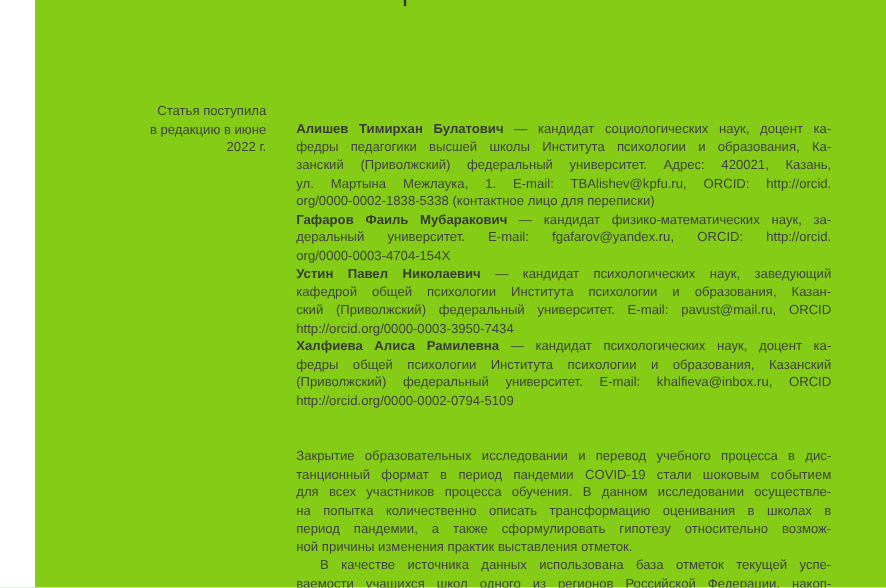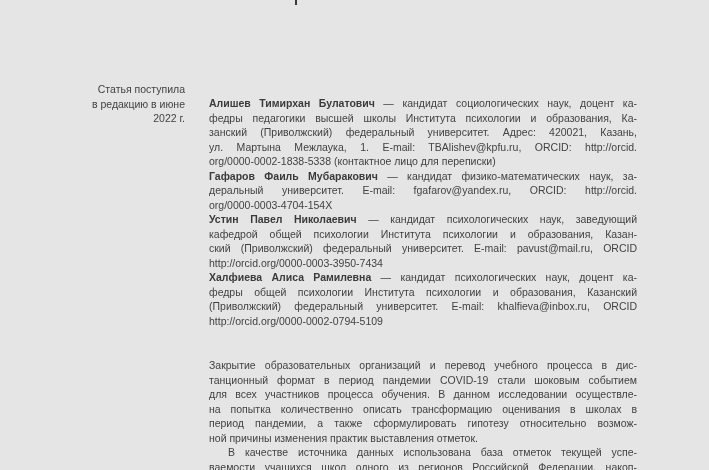--- a/index.html
+++ b/index.html
@@ -11,21 +11,22 @@
     width: 709px;
     height: 470px;
     position: relative;
     overflow: hidden;
     font-family: "Liberation Sans", "DejaVu Sans", sans-serif;
     color: #424242;
   }
   .page {
     position: absolute;
     inset: 0;
-    background: #e5e5e5;
+    background: #84cc16;
+    margin-left: 28px;
   }
   
   .top-mark {
     position: absolute;
     left: 295px;
     top: 0;
     width: 2px;
     height: 5px;
     background: #3a3a3a;
   }
@@ -110,21 +111,21 @@
       <div class="line just">(Приволжский) федеральный университет. E-mail: khalfieva@inbox.ru, ORCID</div>
       <div class="line last">http://orcid.org/0000-0002-0794-5109</div>
     </div>
 
   </div>
 
 
   <div class="text-col abstract-block">
 
     <div>
-      <div class="line just">Закрытие образовательных организаций и перевод учебного процесса в дис-</div>
+      <div class="line just">Закрытие образовательных исследовании и перевод учебного процесса в дис-</div>
       <div class="line just">танционный формат в период пандемии COVID-19 стали шоковым событием</div>
       <div class="line just">для всех участников процесса обучения. В данном исследовании осуществле-</div>
       <div class="line just">на попытка количественно описать трансформацию оценивания в школах в</div>
       <div class="line just">период пандемии, а также сформулировать гипотезу относительно возмож-</div>
       <div class="line last">ной причины изменения практик выставления отметок.</div>
     </div>
 
     <div>
       <div class="line just indent">В качестве источника данных использована база отметок текущей успе-</div>
       <div class="line just">ваемости учащихся школ одного из регионов Российской Федерации, накоп-</div>

